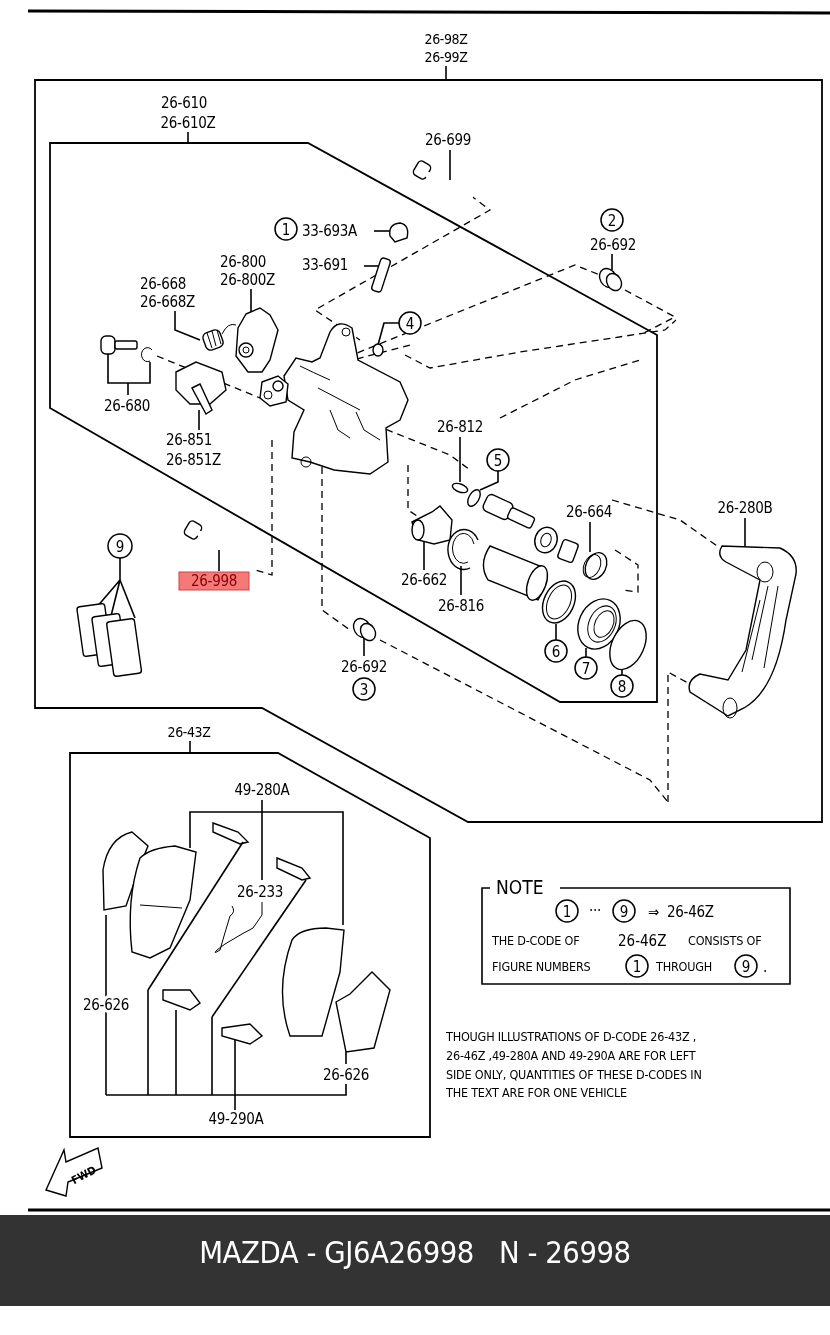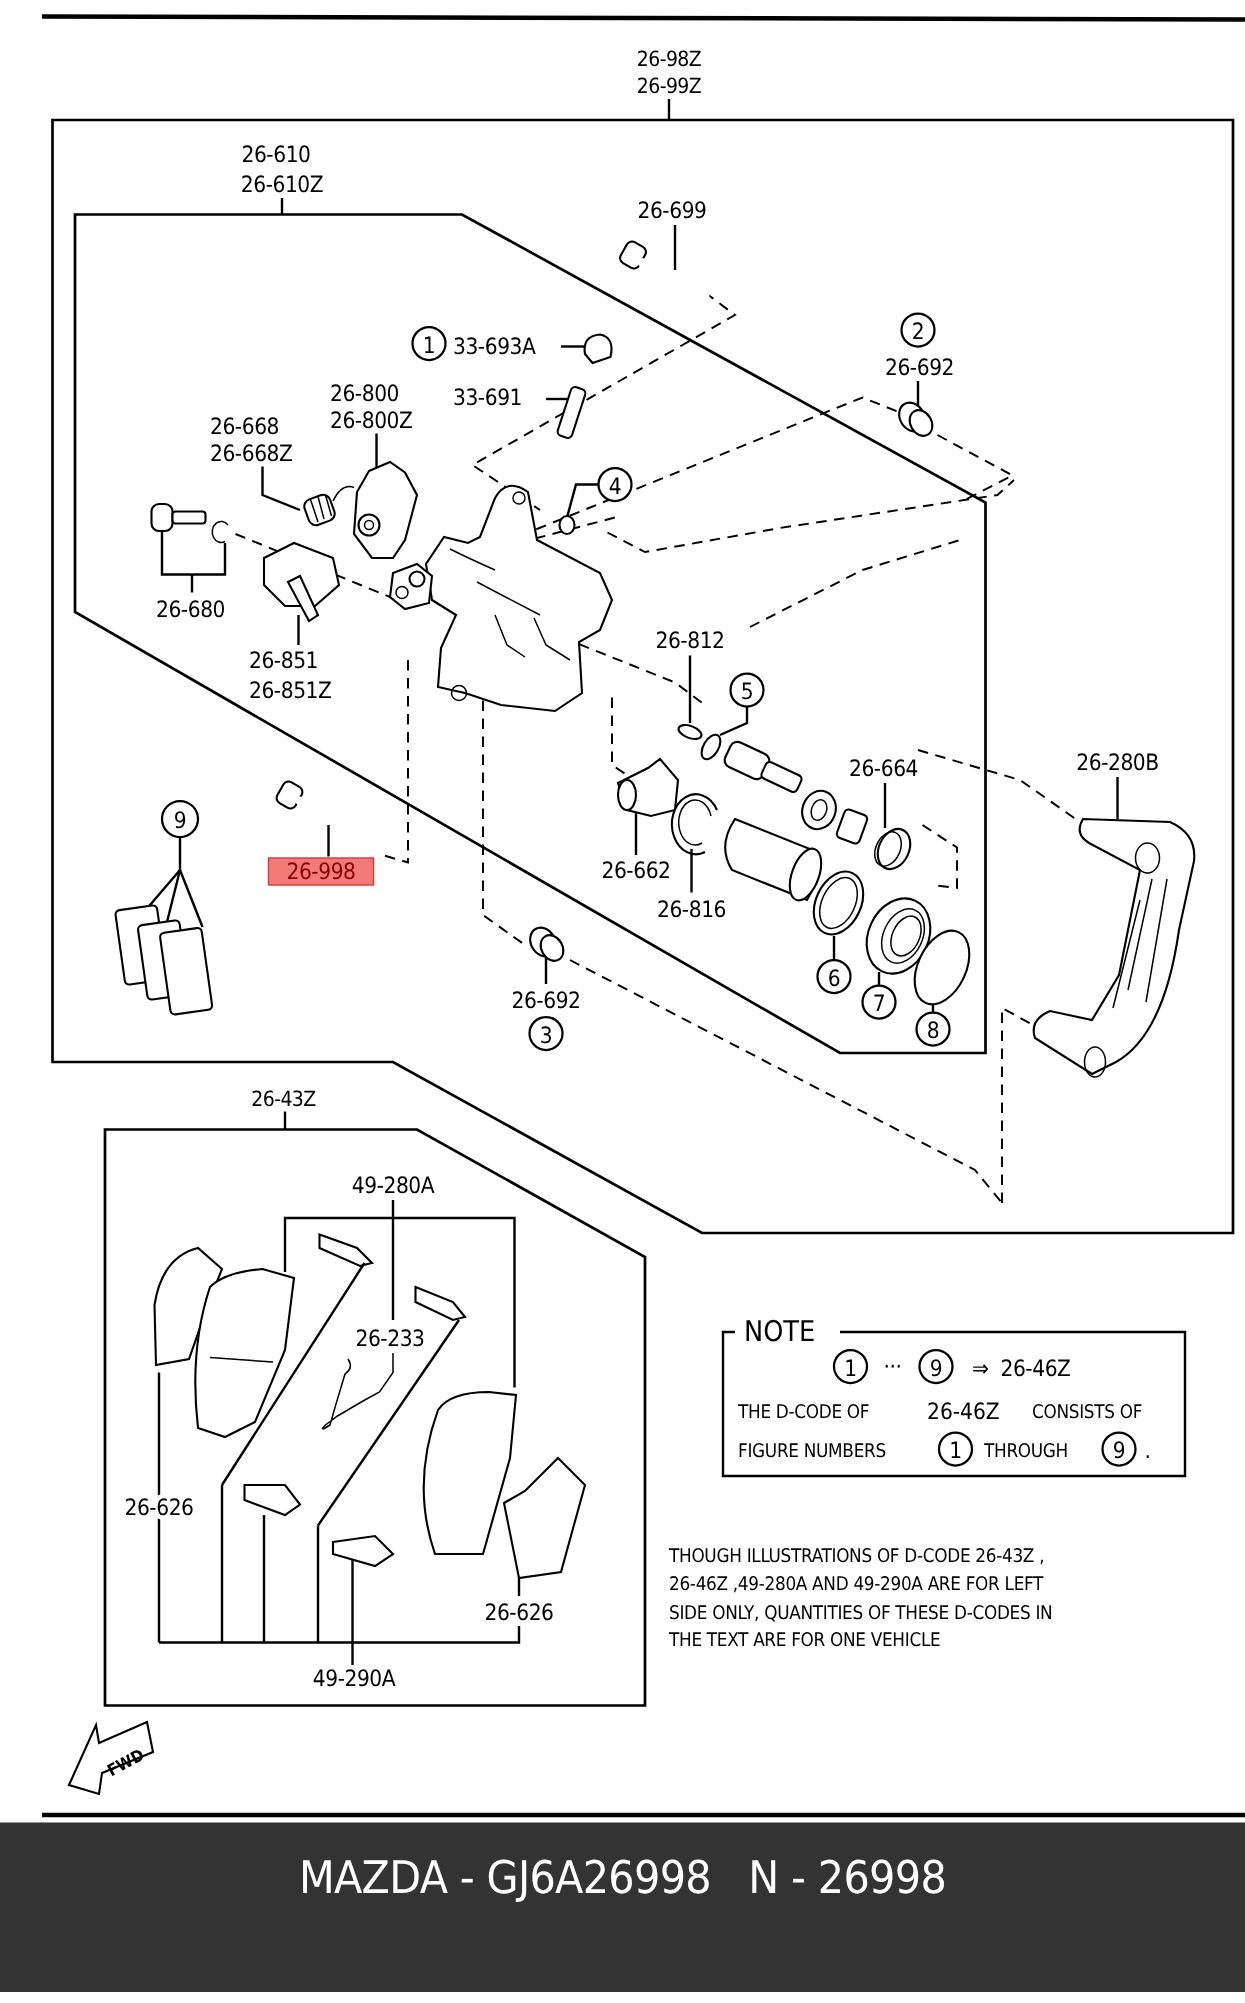--- a/index.html
+++ b/index.html
@@ -11,21 +11,21 @@
   .note-txt { font-size: 12.5px; letter-spacing: -0.2px; }
   .note-big { font-size: 15px; }
   .line { stroke: #000; stroke-width: 1.6; fill: none; }
   .frame { stroke: #000; stroke-width: 1.8; fill: none; }
   .dash { stroke: #000; stroke-width: 1.3; fill: none; stroke-dasharray: 7 5; }
   .part { stroke: #000; stroke-width: 1.4; fill: #fff; }
   .part-thin { stroke: #000; stroke-width: 1; fill: none; }
   .circ { stroke: #000; stroke-width: 1.5; fill: #fff; }
   .hl-box { fill: #f47a7a; stroke: #d84040; stroke-width: 1; }
   .hl-txt { fill: #8a0000 !important; }
-  #footer { position: absolute; left: 0; top: 1215px; width: 830px; height: 113px; background: #333333; }
+  #footer { position: absolute; left: 0; top: 1215px; width: 830px; height: 91px; background: #333333; }
   #footer-title { position: absolute; left: 0; right: 0; top: 20px; text-align: center; color: #ffffff; font-family: "DejaVu Sans", sans-serif; font-size: 30px; letter-spacing: -0.5px; white-space: pre; transform: scaleX(0.92); }
 </style>
 </head>
 <body>
 
 <svg id="diagram" viewBox="0 0 830 1215" xmlns="http://www.w3.org/2000/svg">
 
   <line x1="28" y1="11" x2="830" y2="13" stroke="#000" stroke-width="3"></line>
 
   <g>

